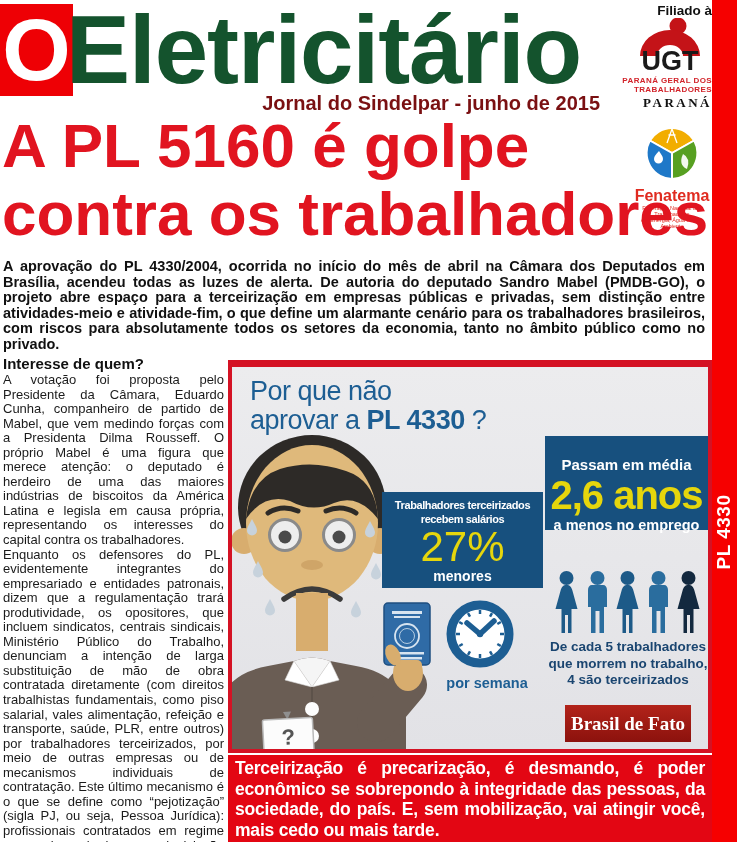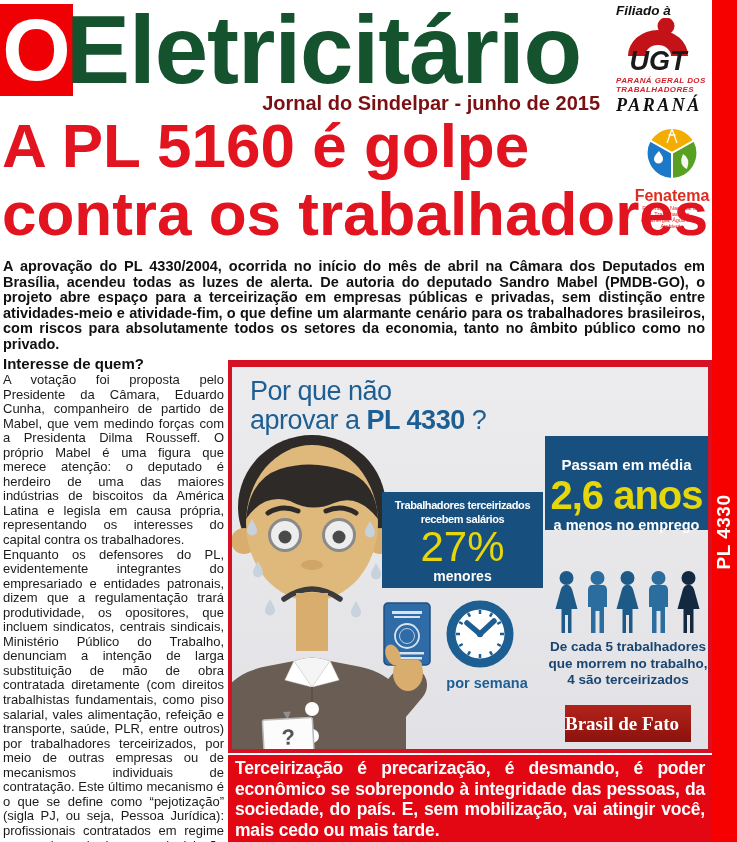--- a/index.html
+++ b/index.html
@@ -7,24 +7,24 @@
        font-family:"Liberation Sans","DejaVu Sans",sans-serif;}
   .abs{position:absolute;}
 
   
   .o-box{left:0;top:4px;width:73px;height:92px;background:#ee0005;color:#fff;
          font-size:88px;font-weight:bold;text-align:center;line-height:92px;}
   .mast-title{left:66px;top:0px;font-size:96px;font-weight:bold;letter-spacing:-1px;
               color:#14532d;line-height:100px;white-space:nowrap;}
   .mast-sub{left:260px;top:92px;width:340px;text-align:right;font-size:20px;
             font-weight:bold;color:#7a1012;}
-  .ugt{left:616px;top:3px;width:96px;text-align:left;font-style:italic;}
+  .ugt{left:616px;top:3px;width:96px;text-align:right;}
   .ugt .fil{font-size:13.5px;color:#111;font-weight:bold;}
   .ugt .l1{font-size:8px;font-weight:bold;color:#d2232a;line-height:9px;letter-spacing:.4px;}
-  .ugt .region{font-size:18px;font-family:"Liberation Serif","DejaVu Serif",serif;
+  .ugt .region{font-size:13px;font-family:"Liberation Serif","DejaVu Serif",serif;
                font-weight:bold;letter-spacing:2.5px;color:#111;margin-top:1px;}
   .fenatema{left:632px;top:124px;width:80px;text-align:center;}
   .fenatema .name{font-size:16px;color:#e02b20;font-weight:bold;margin-top:1px;}
   .fenatema .desc{font-size:5.5px;color:#e02b20;line-height:6px;}
 
   
   .headline{left:2px;top:112px;width:712px;color:#e11420;font-weight:bold;
             font-size:62px;line-height:68px;white-space:nowrap;}
 
   
@@ -52,21 +52,21 @@
   .years .v{font-size:40px;font-weight:bold;color:#e6d60c;line-height:44px;letter-spacing:-1px;}
   .years .b{font-size:14.5px;font-weight:bold;}
   .salary{left:150px;top:125px;width:161px;height:96px;padding-top:7px;}
   .salary .t{font-size:11px;font-weight:bold;letter-spacing:-.4px;line-height:13.5px;}
   .salary .v{font-size:42px;font-weight:normal;color:#e6d60c;line-height:42px;}
   .salary .b{font-size:14px;font-weight:bold;}
   .hours{left:150px;top:307px;width:210px;text-align:center;color:#1d5e93;
          font-size:14.5px;font-weight:bold;line-height:18px;}
   .deaths{left:308px;top:272px;width:176px;text-align:center;color:#1a4570;
           font-size:13.5px;font-weight:bold;line-height:16.5px;}
-  .source{left:333px;top:338px;width:126px;height:37px;text-align:left;
+  .source{left:333px;top:338px;width:126px;height:37px;text-align:center;
           background:linear-gradient(180deg,#b2231a,#8c120d);color:#fff;
           font-family:"Liberation Serif","DejaVu Serif",serif;font-weight:bold;
           font-size:19px;line-height:37px;}
 
   
   .banner{left:228px;top:755px;width:484px;height:87px;background:#e30613;
           box-sizing:border-box;padding:3px 7px;color:#fff;font-weight:bold;
           font-size:17.5px;line-height:20.5px;text-align:justify;letter-spacing:-.2px;}
 </style>
 </head>

